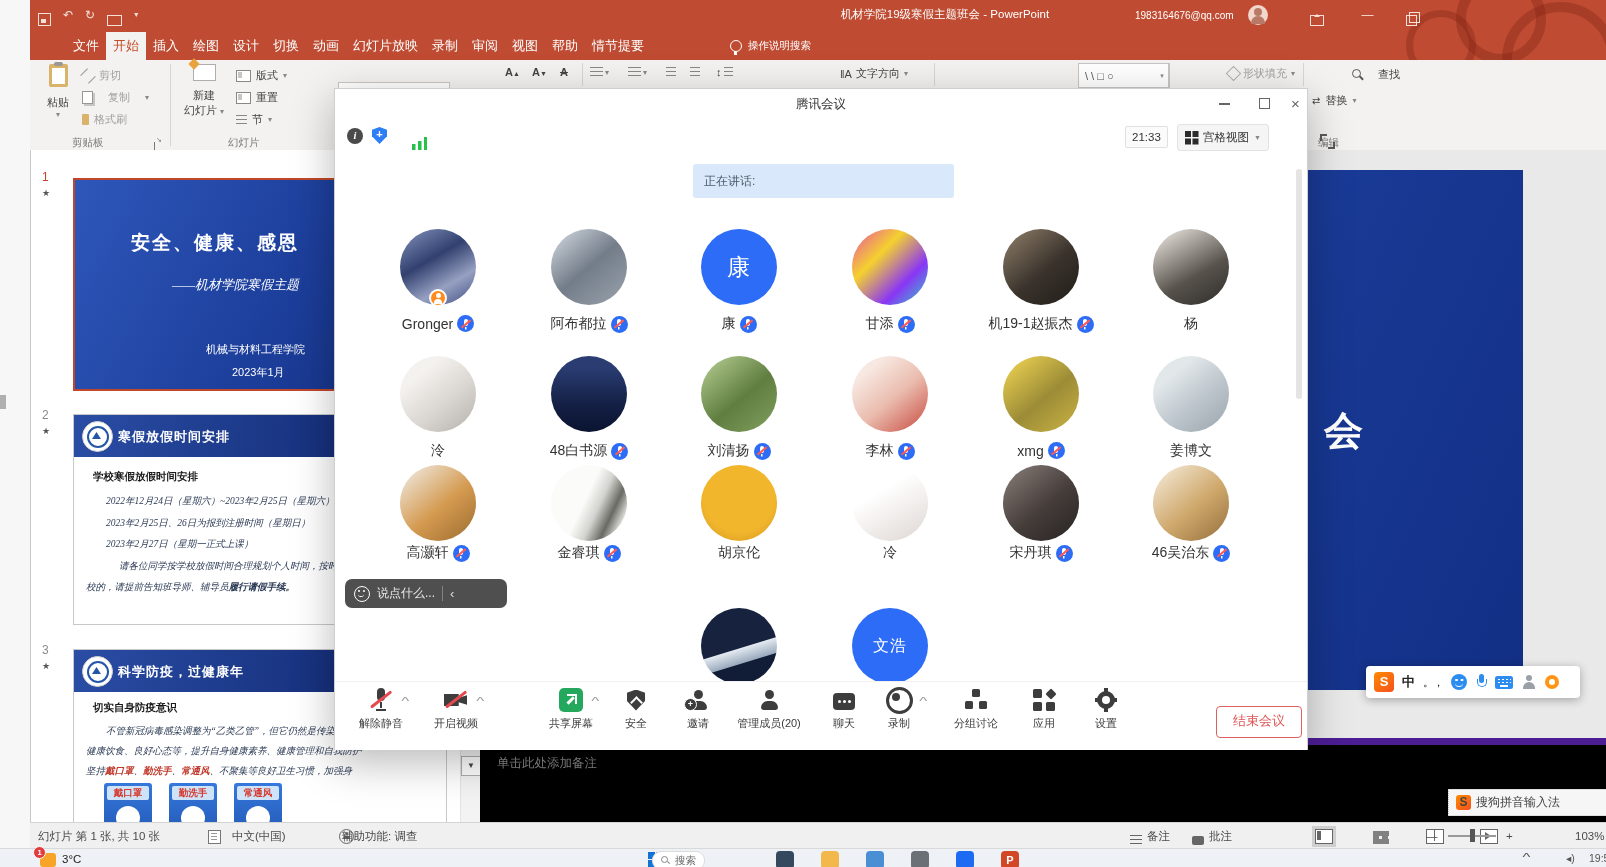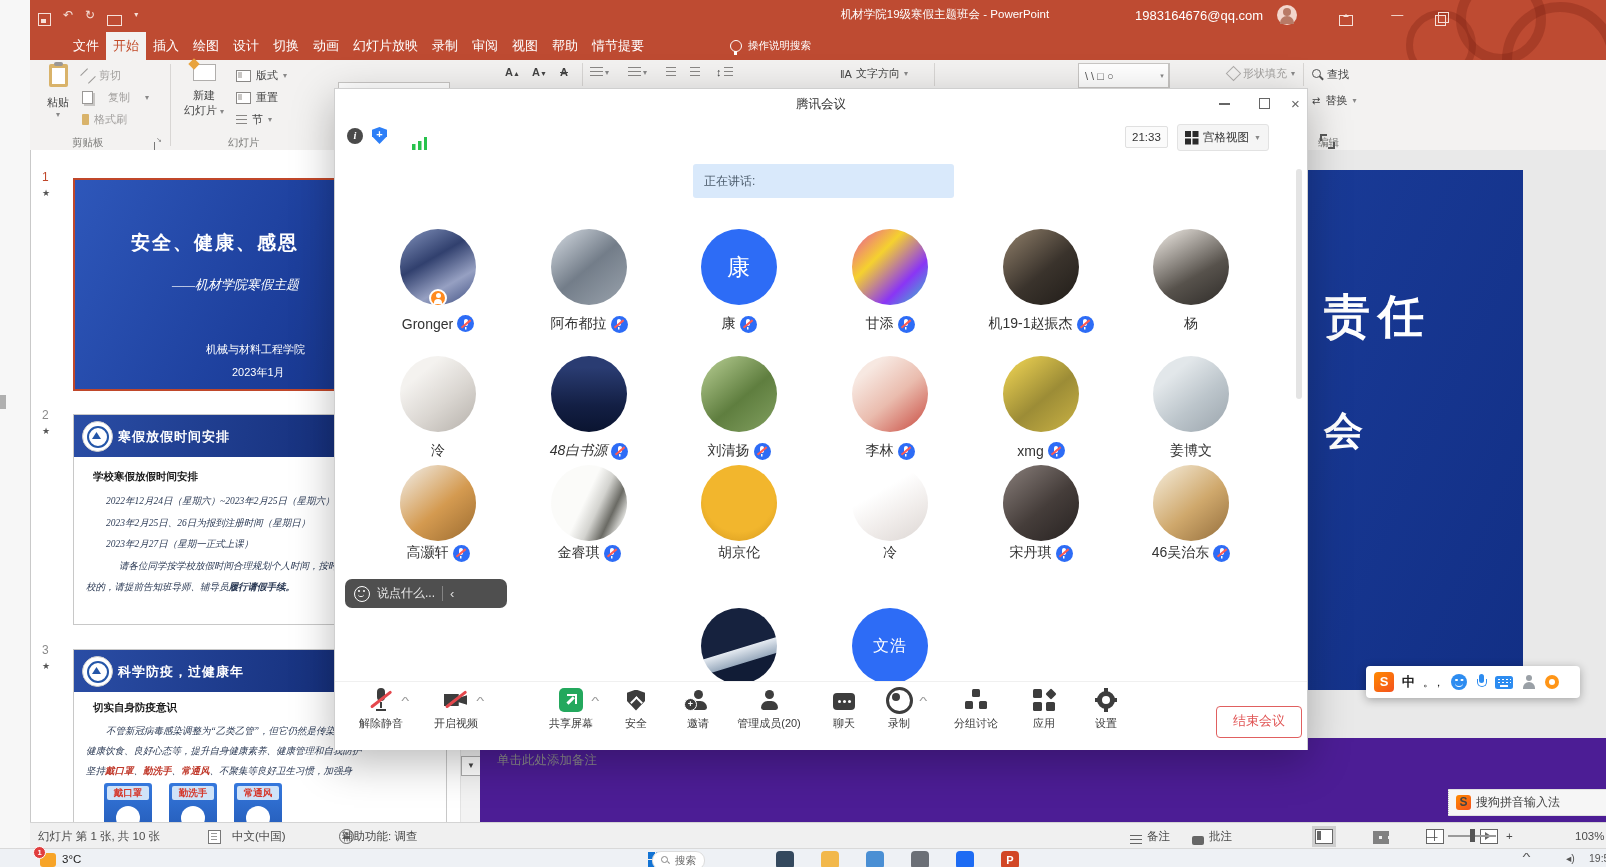--- a/index.html
+++ b/index.html
@@ -11,21 +11,21 @@
   .ic::before,.ic::after{content:"";position:absolute}
 
   
   #pp-header{left:30px;top:0;width:1576px;height:60px;background:#be4b32;overflow:hidden}
   .ring{position:absolute;border-radius:50%;border:10px solid rgba(120,30,16,.30)}
   .qat{color:#f6e0d8;font-size:12px;line-height:30px}
   .q-save{width:11px;height:11px;border:1.5px solid #f6e0d8;margin-top:9px}
   .q-save::before{left:2px;top:5px;width:5px;height:4px;background:#f6e0d8}
   .q-mon{width:13px;height:9px;border:1.5px solid #f6e0d8;margin-top:10px}
   #pp-title{top:7px;font-size:11.5px;color:#fff;white-space:nowrap}
-  #pp-account{top:8px;font-size:13px;color:#fff}
+  #pp-account{top:8px;font-size:10px;color:#fff}
   .tt-avatar{width:20px;height:20px;border-radius:50%;background:#f3d6cc;position:relative}
   .tt-avatar::before{content:"";position:absolute;left:6px;top:3px;width:8px;height:8px;border-radius:50%;background:#b87a66}
   .tt-avatar::after{content:"";position:absolute;left:3px;top:11px;width:14px;height:8px;border-radius:7px 7px 0 0;background:#b87a66}
   .wicon{color:#f6e0d8;font-size:12px;line-height:30px}
   .ribbonopt{width:12px;height:9px;border:1.5px solid #f6e0d8;margin-top:10px}
   .ribbonopt::before{left:3px;top:-5px;border:3px solid transparent;border-bottom-color:#f6e0d8}
   .restore{width:9px;height:9px;border:1.5px solid #f6e0d8;margin-top:10px;background:#be4b32}
   .restore::before{left:2px;top:-4px;width:9px;height:9px;border:1.5px solid #f6e0d8}
   #pp-tabs{left:36px;top:32px;height:28px;display:flex}
   .tab{padding:0 7px;line-height:28px;font-size:13px;color:#fff;white-space:nowrap}
@@ -89,21 +89,21 @@
   .card .clabel{display:block;margin:3px 3px 0;border-radius:2px;background:#cfe3f8;color:#d5372a;font-size:9.5px;font-weight:700;line-height:14px}
   .card .cfig{display:inline-block;width:24px;height:24px;border-radius:50%;background:#fff;margin-top:6px}
   #thumb-scrollbtn{left:461px;top:756px;width:18px;height:18px;background:#fff;border:1px solid #adadad;
       font-size:8px;color:#444;text-align:center;line-height:17px}
 
   
   #canvas-bg{left:480px;top:150px;width:1126px;height:588px;background:#e9e9e9}
   #canvas-slide{left:600px;top:170px;width:923px;height:520px;background:linear-gradient(115deg,#2e56b8 0%,#1c3f9e 45%,#122f85 100%)}
   .frag1{font-size:46px;font-weight:800;color:#fff;letter-spacing:8px}
   .frag2{font-size:39px;font-weight:700;color:#fff}
-  #notes{left:480px;top:738px;width:1126px;height:84px;background:#4c1d95;border-top:4px solid #4c1d95}
+  #notes{left:480px;top:738px;width:1126px;height:84px;background:#000000;border-top:7px solid #4c1d95}
   #notes .ph{position:absolute;left:17px;top:10px;font-size:12.5px;color:#8a8a8a}
   #statusbar{left:30px;top:822px;width:1576px;height:26px;background:#f0f0f0;border-top:1px solid #d4d4d4;z-index:15}
   .sbtxt{font-size:11.5px;color:#4a4a4a;line-height:26px;white-space:nowrap}
   .sb-book{width:11px;height:12px;border:1px solid #777;background:#fff;margin-top:7px}
   .sb-book::before{left:2px;top:2px;width:6px;height:1px;background:#999;box-shadow:0 3px #999,0 6px #999}
   .sb-acc{width:13px;height:13px;border:1.3px solid #666;border-radius:50%;margin-top:6px}
   .sb-acc::before{left:4.5px;top:2px;width:3px;height:3px;border-radius:50%;background:#666}
   .sb-acc::after{left:2.5px;top:6px;width:7px;height:3px;border-radius:3px;background:#666}
   .sb-notes{width:12px;height:10px;margin-top:8px;background:repeating-linear-gradient(#666 0 1.5px,transparent 1.5px 4px)}
   .sb-cm{width:12px;height:9px;background:#666;border-radius:2px;margin-top:8px}
@@ -379,21 +379,21 @@
   <div class="abs flex" style="left:1078px;top:63px;width:78px;height:23px;background:#fff;border:1px solid #c8c6c4;gap:7px;padding:0 6px;font-size:11px;color:#555">\ \ □ ○</div>
   <div class="abs" style="left:1156px;top:63px;width:12px;height:23px;border:1px solid #c8c6c4;border-left:none;background:#fff;text-align:center;font-size:7px;color:#888;line-height:23px">▾</div>
   <span class="abs ic i-arrange" style="left:1176px;top:65px"></span>
   <span class="abs ic i-qstyle" style="left:1200px;top:64px"></span>
   <div class="abs flex" style="left:1228px;top:66px;gap:4px">
     <span class="ic i-diamond"></span>
     <span class="rtxt dis">形状填充</span>
     <span class="carr">▾</span>
   </div>
   <div class="abs rdiv" style="left:1303px;top:63px;height:23px"></div>
-  <div class="abs flex" style="left:1312px;top:67px;gap:3px">
+  <div class="abs flex" style="left:1352px;top:67px;gap:14px">
     <span class="ic i-mag"></span>
     <span class="rtxt">查找</span>
   </div>
   <div class="abs flex" style="left:1312px;top:93px;gap:5px">
     <span class="rtxt" style="font-size:10px">⇄</span>
     <span class="rtxt">替换</span>
     <span class="carr">▾</span>
   </div>
   <div class="abs flex" style="left:1264px;top:117px;gap:1px">
     <span class="ic i-cursor"></span>
@@ -444,21 +444,20 @@
         <div class="card"><span class="clabel">戴口罩</span><span class="cfig"></span></div>
         <div class="card"><span class="clabel">勤洗手</span><span class="cfig"></span></div>
         <div class="card"><span class="clabel">常通风</span><span class="cfig"></span></div>
       </div>
   </div>
   <div id="thumb-scrollbtn" class="abs">▼</div>
 
   
   <div id="canvas-bg" class="abs"></div>
   <div id="canvas-slide" class="abs">
-    <span class="abs frag1" style="left:724px;top:116px">责任</span>
     <span class="abs frag2" style="left:724px;top:234px">会</span>
   </div>
 
   
   <div id="notes" class="abs">
     <div class="ph">单击此处添加备注</div>
   </div>
   <div id="statusbar" class="abs">
     <span class="abs sbtxt" style="left:8px">幻灯片 第 1 张, 共 10 张</span>
     <span class="abs ic sb-book" style="left:178px"></span>
@@ -535,21 +534,21 @@
         </div>
         <div class="avatar" style="left: 818px; top: 140px; background: linear-gradient(150deg, rgb(205, 200, 194) 15%, rgb(87, 82, 76) 60%, rgb(46, 43, 40) 100%);"></div>
         <div class="plabel" style="left: 776px; top: 226px;">
           <span class="pname">杨</span>
         </div>
         <div class="avatar" style="left: 65px; top: 267px; background: linear-gradient(140deg, rgb(244, 242, 239) 25%, rgb(218, 214, 209) 60%, rgb(181, 176, 170) 100%);"></div>
         <div class="plabel" style="left: 23px; top: 353px;">
           <span class="pname">泠</span>
         </div>
         <div class="avatar" style="left: 216px; top: 267px; background: linear-gradient(rgb(42, 60, 114) 15%, rgb(19, 31, 68) 65%, rgb(10, 20, 48) 100%);"></div>
-        <div class="plabel" style="left: 174px; top: 353px; font-style: italic;">
+        <div class="plabel" style="left: 174px; top: 353px;">
           <span class="pname">48白书源</span>
           <span class="micoff"></span>
         </div>
         <div class="avatar" style="left: 366px; top: 267px; background: linear-gradient(140deg, rgb(170, 194, 134) 10%, rgb(95, 126, 63) 55%, rgb(130, 160, 96) 100%);"></div>
         <div class="plabel" style="left: 324px; top: 353px;">
           <span class="pname">刘清扬</span>
           <span class="micoff"></span>
         </div>
         <div class="avatar" style="left: 517px; top: 267px; background: linear-gradient(140deg, rgb(247, 232, 225) 20%, rgb(234, 188, 174) 55%, rgb(200, 72, 62) 100%);"></div>
         <div class="plabel" style="left: 475px; top: 353px;">

